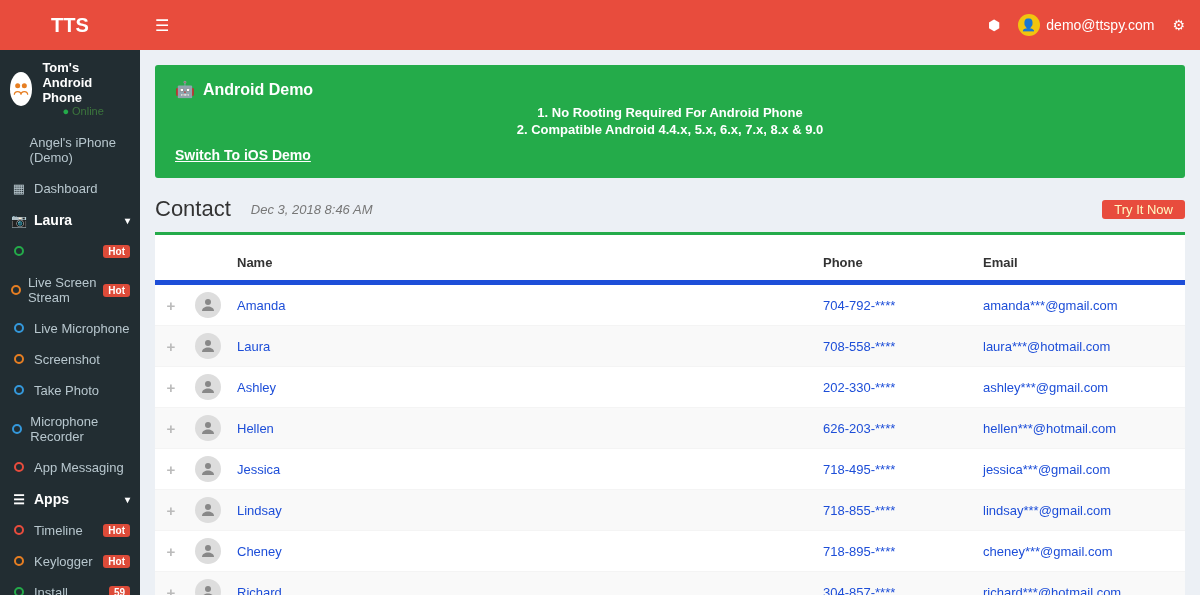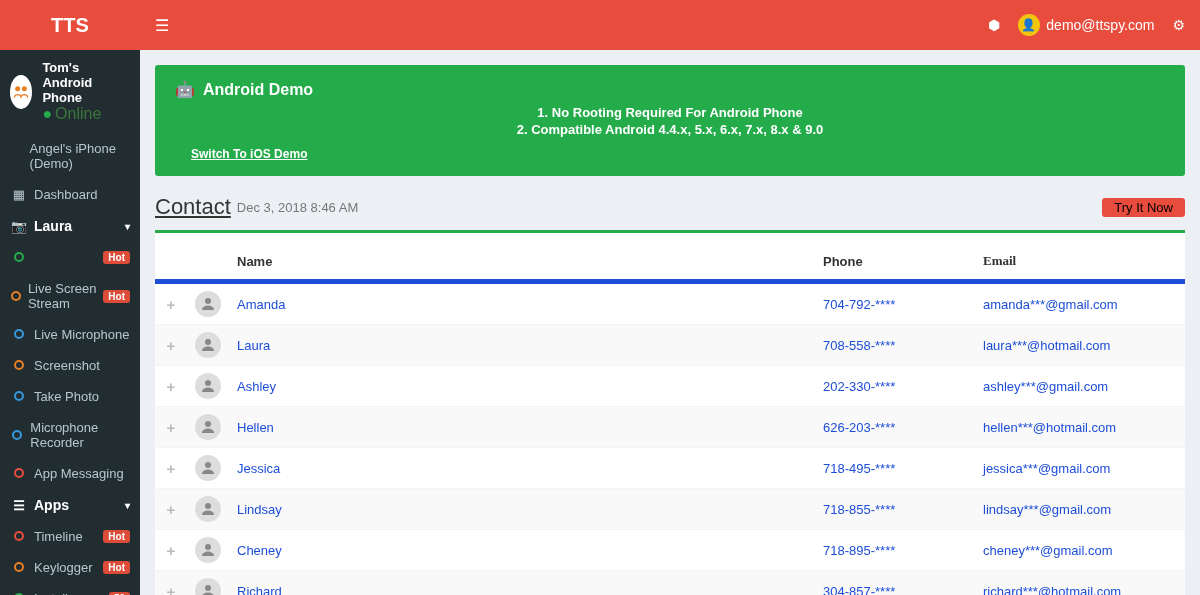--- a/index.html
+++ b/index.html
@@ -7,21 +7,21 @@
 .wrapper { display: flex; height: 595px; }
 
 
 .sidebar { width: 140px; background: #222d32; color: #b8c7ce; display: flex; flex-direction: column; flex-shrink: 0; }
 .brand { background: #e84c3d; color: #fff; height: 50px; display: flex; align-items: center; justify-content: center; font-size: 20px; font-weight: 700; }
 .user-panel { padding: 10px; display: flex; align-items: center; gap: 10px; }
 .avatar { width: 34px; height: 34px; border-radius: 50%; background: #fff; display: inline-flex; align-items: center; justify-content: center; }
 .avatar svg { width: 20px; height: 20px; }
 .user-info { display: flex; flex-direction: column; }
 .user-name { color: #fff; font-weight: 600; font-size: 13px; }
-.user-status { color: #3c763d; font-size: 16px; }
+.user-status { color: #3c763d; font-size: 11px; margin-left: 20px; }
 .user-status .dot-icon { color: #24ab4a; margin-right: 3px; }
 .sidebar-list { list-style: none; flex: 1; overflow: hidden; }
 .sidebar-list li { display: flex; align-items: center; padding: 8px 10px; cursor: pointer; font-size: 13px; color: #b8c7ce; }
 .sidebar-list li .icn { width: 18px; text-align: center; margin-right: 6px; font-size: 13px; }
 .sidebar-list li.section { color: #fff; font-weight: 700; font-size: 14px; justify-content: flex-start; }
 .sidebar-list li.section .caret { margin-left: auto; font-size: 10px; }
 .sidebar-list li .badge { margin-left: auto; background: #dd4b39; color: #fff; border-radius: 3px; font-size: 10px; padding: 1px 5px; font-weight: 700; }
 .circ { display: inline-block; width: 10px; height: 10px; border-radius: 50%; border: 2px solid; }
 
 
@@ -30,40 +30,40 @@
 .hamburger { cursor: pointer; font-size: 16px; }
 .topbar-right { margin-left: auto; display: flex; align-items: center; gap: 18px; font-size: 14px; }
 .top-avatar { width: 22px; height: 22px; border-radius: 50%; background: #f1c40f; display: inline-flex; align-items: center; justify-content: center; font-size: 12px; color: #fff; }
 .top-user { display: flex; align-items: center; gap: 6px; cursor: pointer; }
 
 
 .content { padding: 15px; overflow: auto; flex: 1; }
 .callout { background: #24ab4a; color: #fff; padding: 15px 20px; border-radius: 3px; margin-bottom: 18px; }
 .callout h4 { font-size: 16px; font-weight: 700; display: flex; align-items: center; gap: 8px; margin-bottom: 6px; }
 .callout .line { font-size: 13px; margin-bottom: 2px; font-weight: 600; text-align: center; }
-.callout .switch-link { font-size: 12px; font-weight: 700; text-decoration: underline; display: inline-block; margin-top: 8px; cursor: pointer; margin-left: 16px; }
+.callout .switch-link { font-size: 14px; font-weight: 700; text-decoration: underline; display: inline-block; margin-top: 8px; cursor: pointer; }
 
 .page-head { display: flex; align-items: center; margin-bottom: 10px; }
-.page-title { font-size: 22px; font-weight: 400; color: #333; text-decoration: underline; }
-.page-sub { font-size: 13px; color: #777; margin-left: 6px; }
-.try-btn { margin-left: auto; background: #e84c3d; color: #000000; border: none; padding: 2px 12px; border-radius: 3px; font-size: 13px; cursor: pointer; text-align: center; }
+.page-title { font-size: 22px; font-weight: 400; color: #333; }
+.page-sub { font-size: 13px; color: #777; margin-left: 20px; font-style: italic; }
+.try-btn { margin-left: auto; background: #e84c3d; color: #fef9c3; border: none; padding: 2px 12px; border-radius: 3px; font-size: 13px; cursor: pointer; text-align: center; }
 
 .box { background: #fff; border-top: 3px solid #24ab4a; padding: 10px 0 0 0; }
 table { width: 100%; border-collapse: collapse; }
 th { text-align: left; font-weight: 700; font-size: 13px; color: #333; padding: 10px 8px; border-bottom: 5px solid #1d4ed8; }
 td { padding: 7px 8px; font-size: 13px; color: #1d4ed8; border-bottom: 1px solid #f4f4f4; }
 tr:nth-child(even) td { background: #f9f9f9; }
 .expand { color: #bbb; cursor: pointer; width: 20px; text-align: center; font-size: 15px; font-weight: 700; }
 .cavatar { width: 26px; height: 26px; border-radius: 50%; background: #ddd; display: inline-flex; align-items: center; justify-content: center; overflow: hidden; }
 .cavatar svg { width: 18px; height: 18px; fill: #888; }
 .col-exp { width: 32px; }
 .col-av { width: 40px; }
 .col-name { }
 .col-phone { width: 160px; }
-.col-email { width: 210px; font-family: Liberation Serif, serif; }
+.col-email { width: 210px; }
 </style>
 </head>
 <body>
 
 <div class="wrapper">
   <aside class="sidebar">
     <div class="brand">TTS</div>
     <div class="user-panel">
       <span class="avatar">
         <svg viewBox="0 0 24 24" fill="#e67e22">

